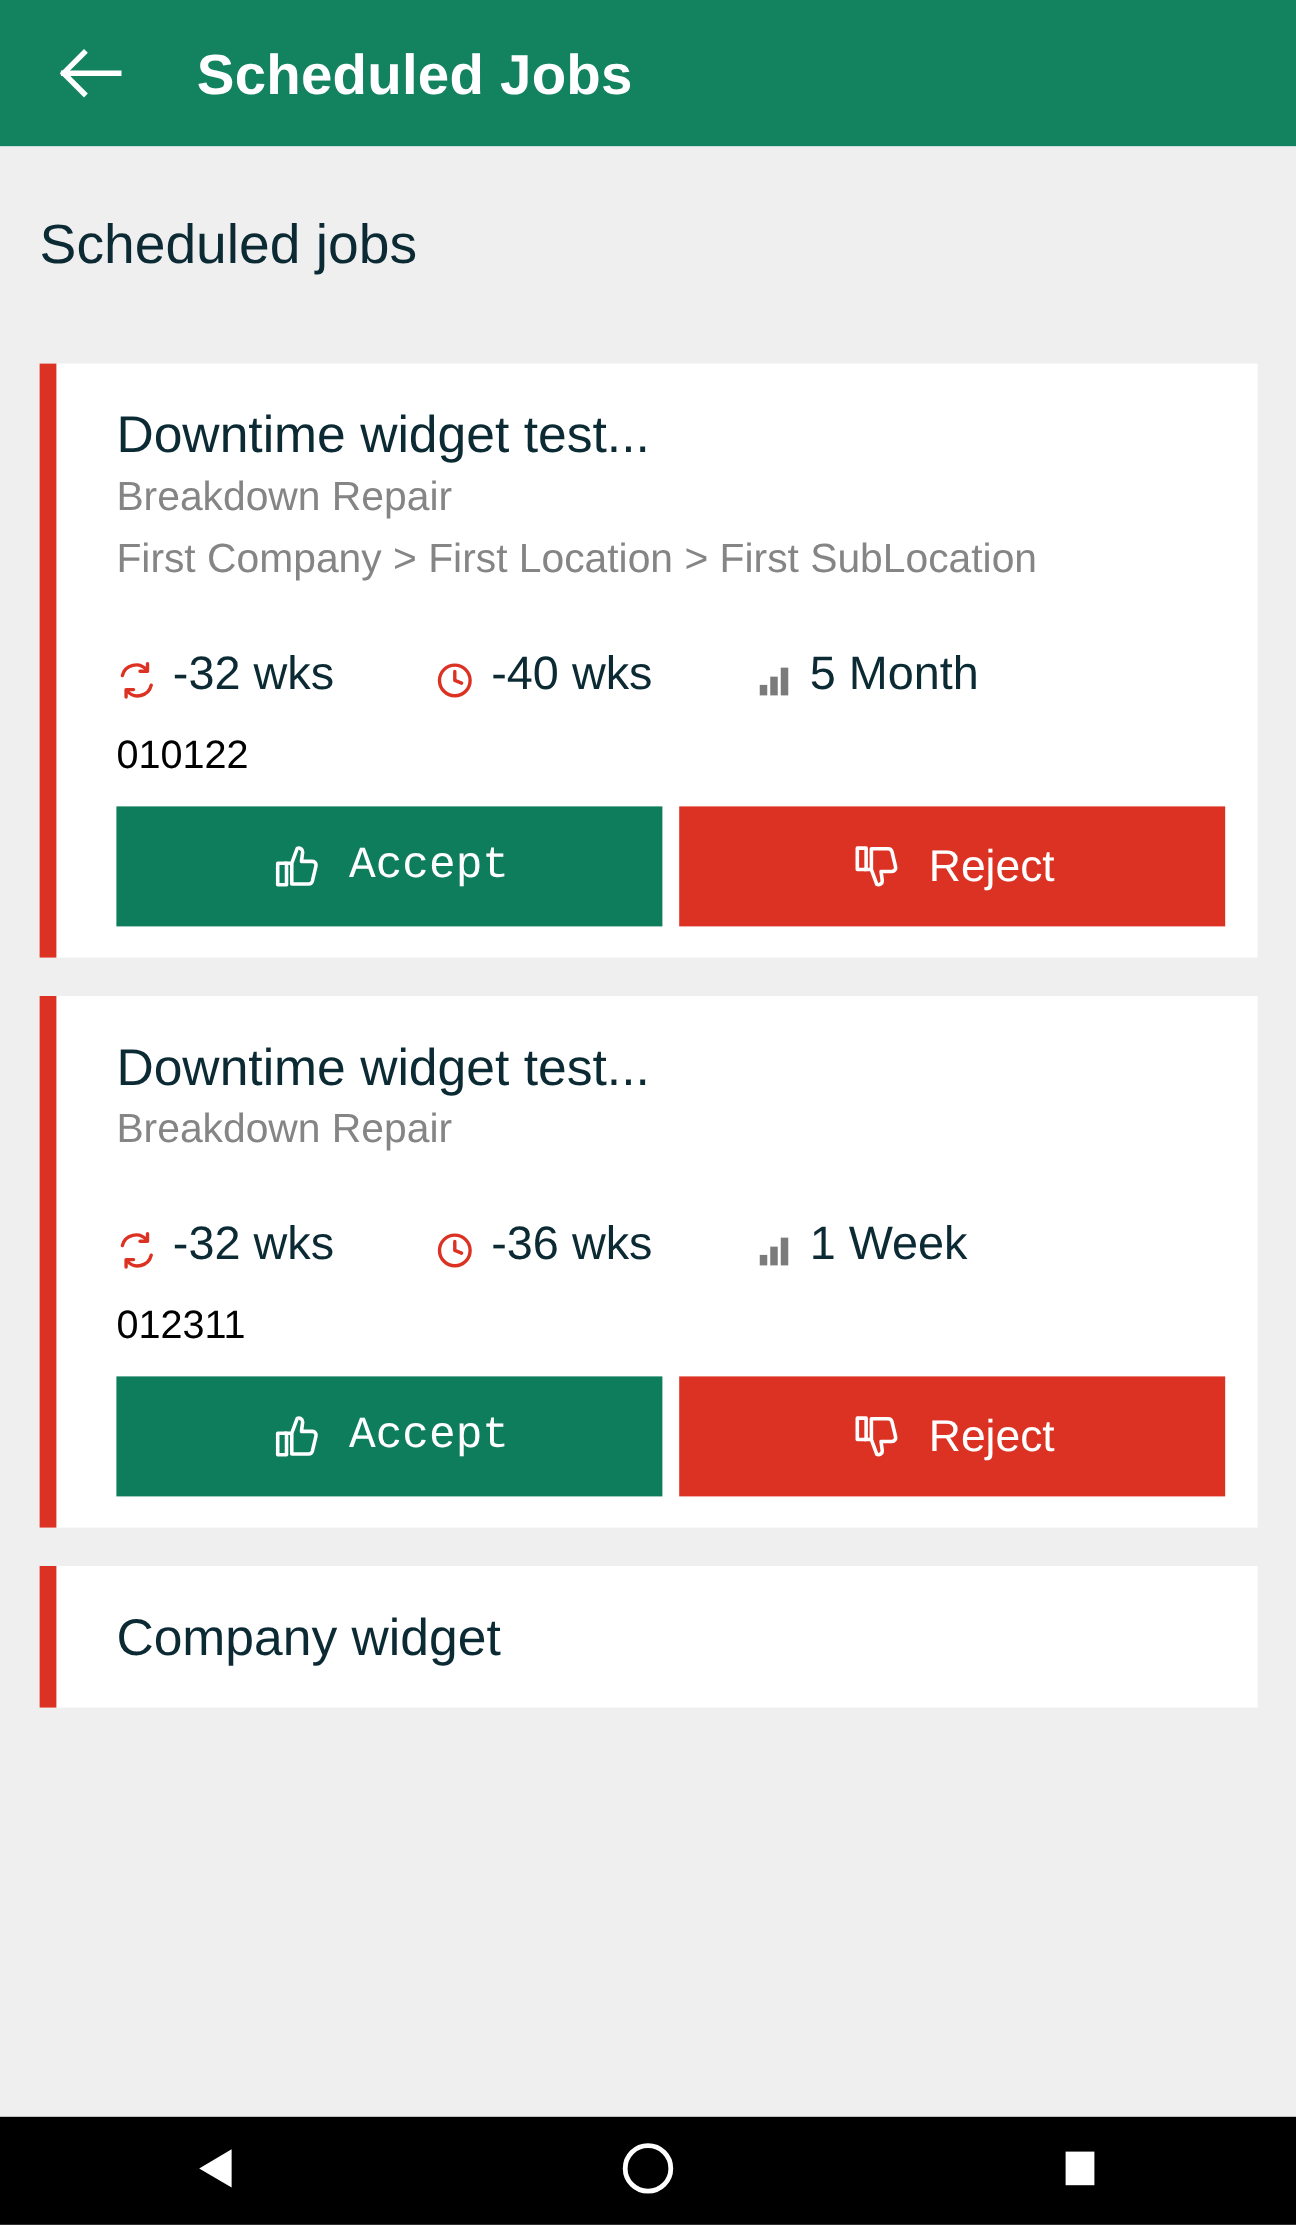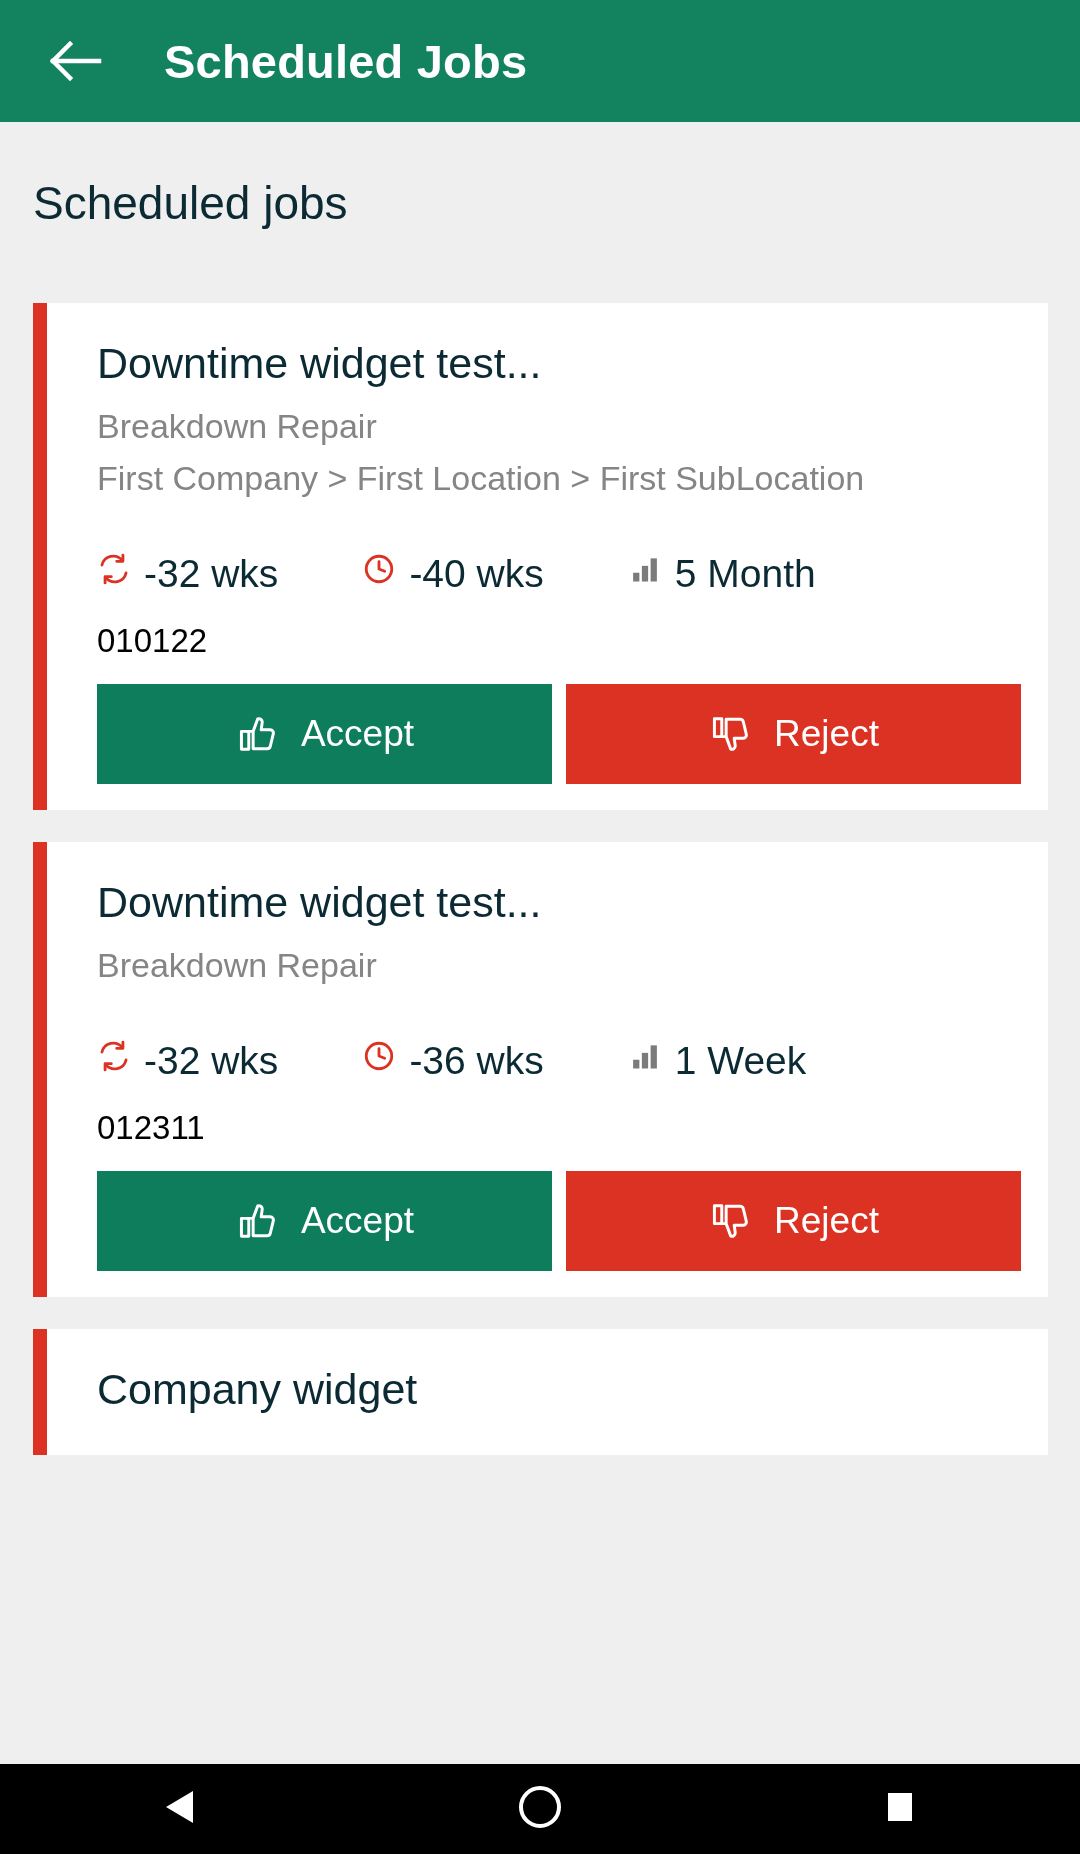--- a/index.html
+++ b/index.html
@@ -71,40 +71,40 @@
   .card-title{
     font-size:43px;
     color:#0b2a33;
     line-height:1.13;
     max-width:560px;
     word-break:break-word;
   }
   .card-sub{
     font-size:34px;
     color:#858585;
-    margin-top:16px;
+    margin-top:4px;
     line-height:1.3;
   }
   .card-path{
     font-size:34px;
     color:#858585;
     margin-top:8px;
     line-height:1.3;
     white-space:nowrap;
   }
 
   
   .metrics{
     display:flex;
     align-items:center;
     margin-top:52px;
   }
   .metric{
     display:flex;
-    align-items:flex-start;
+    align-items:flex-end;
   }
   .metric + .metric{ margin-left:84px; }
   .metric .mic{
     display:flex; align-items:center; justify-content:center;
     width:34px; height:34px;
     margin-right:13px;
     flex:0 0 34px;
   }
   .metric .mval{
     font-size:39px;
@@ -129,21 +129,21 @@
     height:100px;
     border:none;
     display:flex;
     align-items:center;
     justify-content:center;
     color:#fff;
     font-size:37px;
     font-family:"Liberation Sans", sans-serif;
     cursor:pointer;
   }
-  .btn-accept{ background:#0d7d5c; margin-right:14px; }
+  .btn-accept{ background:#0d7d5c; margin-right:14px;font-family:Liberation Mono, monospace; }
   .btn-reject{ background:#dc3223; }
   .btn .bic{
     display:flex; align-items:center; justify-content:center;
     width:44px; height:44px;
     margin-right:22px;
     flex:0 0 44px;
   }
 
   
   .navbar{

